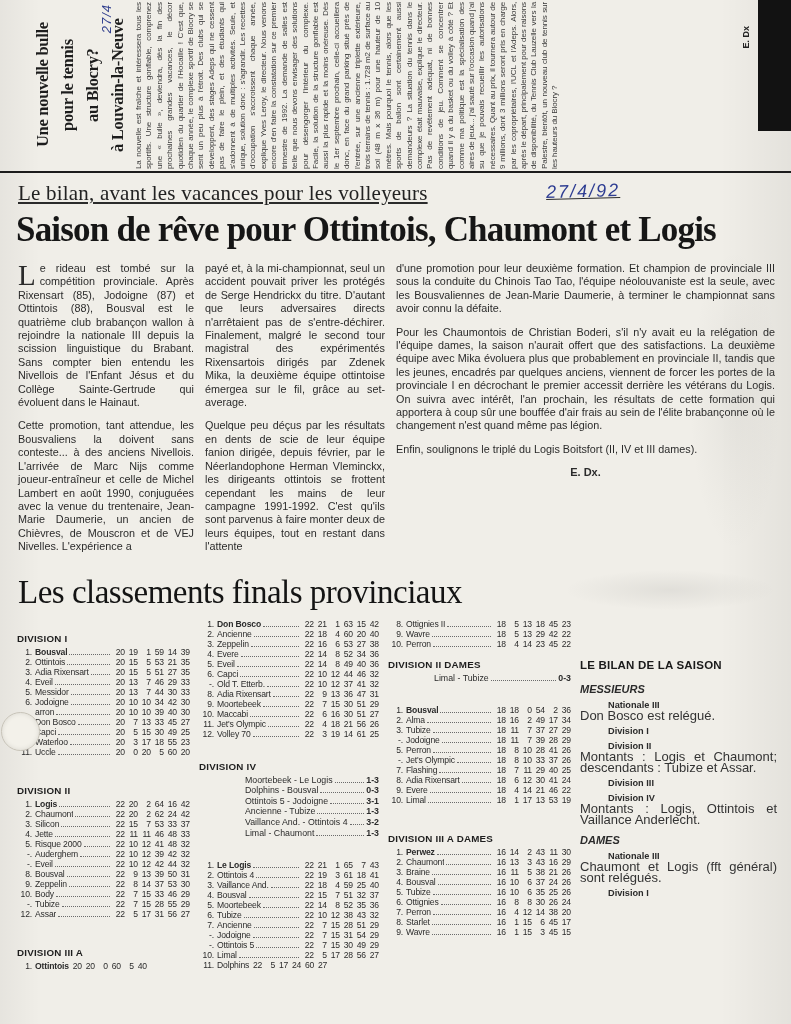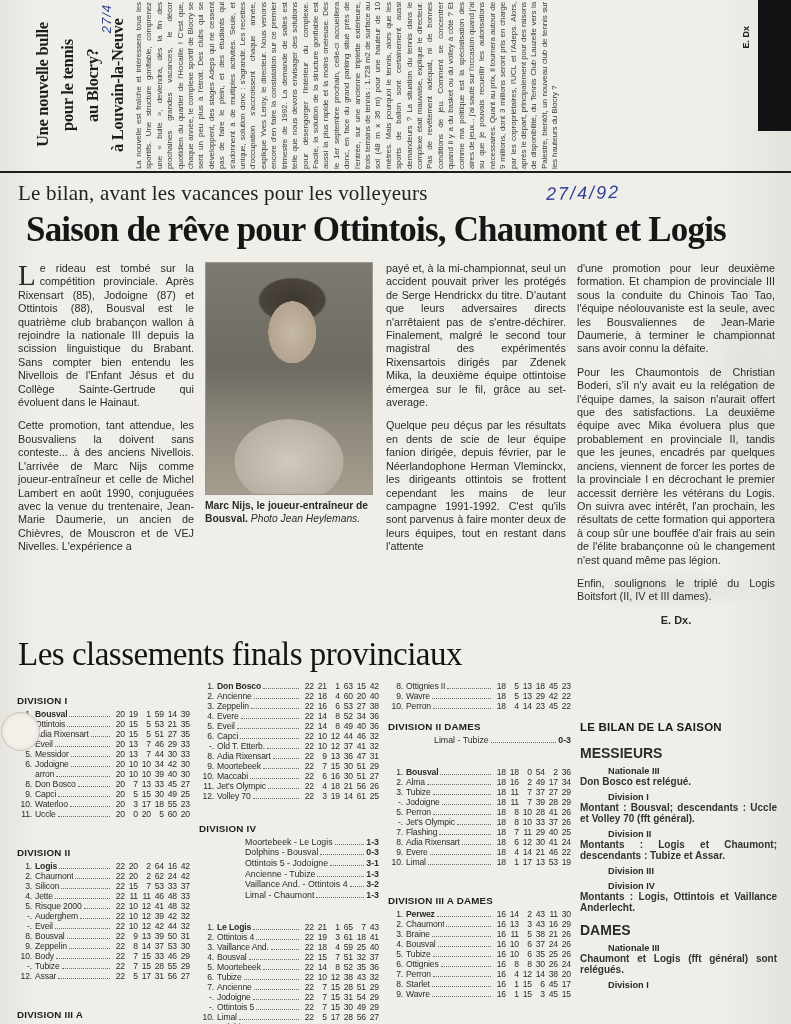--- a/index.html
+++ b/index.html
@@ -12,26 +12,26 @@
   .rot{writing-mode:vertical-rl;transform:rotate(180deg);}
   .clip-headline{position:absolute;left:30px;top:2px;height:166px;font-weight:bold;
                  font-size:16.5px;line-height:25px;letter-spacing:-.3px;color:#1d1d1d;
                  text-align:center;white-space:pre-line;}
   .clip-hand{position:absolute;left:99px;top:4px;color:#33418f;font-size:13px;font-style:italic;letter-spacing:1px;}
   .clip-body{position:absolute;left:134px;top:2px;height:167px;font-size:8px;line-height:10.4px;
              color:#3a3a3a;text-align:justify;letter-spacing:-.1px;}
   .clip-sig{position:absolute;left:741px;top:26px;font-weight:bold;font-size:9px;color:#222;}
   .black-corner{position:absolute;right:0;top:0;width:33px;height:131px;background:#121212;}
   
-  .kicker-row{display:flex;align-items:center;padding:8px 18px 0 18px;}
+  .kicker-row{display:flex;align-items:flex-start;padding:8px 18px 0 18px;text-decoration:underline;}
   .kicker{font-size:21px;letter-spacing:.2px;color:#222;}
   .hand-date{margin-left:118px;color:#2e3d92;font-size:18px;font-style:italic;letter-spacing:2px;
              transform:rotate(-1.5deg);}
   .main-headline{padding:4px 14px 0 16px;font-size:35px;font-weight:bold;letter-spacing:-.8px;
-                 color:#161616;white-space:nowrap;margin-left:10px;}
+                 color:#161616;white-space:nowrap;}
   
   .article{display:flex;gap:11px;padding:12px 16px 0 18px;}
   .article p{margin:0 0 10px 0;font-size:10.8px;line-height:13.4px;text-align:justify;}
   .acol1{width:176px;}
   .acol2{width:170px;flex:0 0 170px;}
   .acol3{width:180px;}
   .acol4{flex:1;}
   .dropcap::first-letter{float:left;font-family:"Liberation Serif",serif;font-size:29px;line-height:24px;
                          padding:1px 4px 0 0;font-weight:normal;}
   .photo{width:168px;height:233px;background:
@@ -60,23 +60,23 @@
   .leader{flex:1 1 6px;min-width:5px;border-bottom:1px dotted #6b6b6b;margin:0 2px 2px 2px;}
   .s-nums{display:flex;flex:0 0 auto;}
   .num{width:13px;text-align:right;}
   .r-row{display:flex;align-items:baseline;font-size:8.8px;line-height:10.6px;white-space:nowrap;padding-left:46px;}
   .r-score{font-weight:bold;text-align:right;}
   .gap-md{margin-top:22px;}
   .gap-lg{margin-top:28px;}
   .gap-sm{margin-top:10px;}
   
   .b-title{font-weight:bold;font-size:11.5px;letter-spacing:.2px;margin-bottom:12px;color:#1a1a1a;}
-  .b-head{font-weight:bold;font-size:14px;margin:9px 0 2px 0;}
+  .b-head{font-weight:bold;font-size:11px;margin:9px 0 2px 0;font-style:italic;}
   .b-item-h{font-weight:bold;font-size:9.2px;margin-top:5px;padding-left:28px;}
-  .b-item-t{font-size:10px;line-height:11px;text-align:justify;color:#333;font-weight:bold;}
+  .b-item-t{font-size:13px;line-height:11px;text-align:justify;color:#333;}
   
   .hole-punch{position:absolute;left:1px;top:712px;width:37px;height:37px;border-radius:50%;
               background:#f3f1ea;border:1px solid #c7c3b8;box-shadow:inset 0 0 5px rgba(0,0,0,.10);}
   .smudge1{position:absolute;left:565px;top:570px;width:210px;height:40px;
            background:radial-gradient(closest-side,rgba(90,90,90,.10),rgba(0,0,0,0));}
   .smudge2{position:absolute;left:690px;top:250px;width:90px;height:300px;
            background:radial-gradient(closest-side,rgba(90,90,90,.07),rgba(0,0,0,0));}
 </style>
 </head>
 <body>
@@ -98,29 +98,20 @@
     <span class="kicker serif">Le bilan, avant les vacances pour les volleyeurs</span>
     <span class="hand-date">27/4/92</span>
   </div>
   <div class="main-headline serif">Saison de rêve pour Ottintois, Chaumont et Logis</div>
 
   <div class="article">
     <div class="acol1">
       <p class="dropcap">Le rideau est tombé sur la compétition provinciale. Après Rixensart (85), Jodoigne (87) et Ottintois (88), Bousval est le quatrième club brabançon wallon à rejoindre la nationale III depuis la scission linguistique du Brabant. Sans compter bien entendu les Nivellois de l'Enfant Jésus et du Collège Sainte-Gertrude qui évoluent dans le Hainaut.</p>
       <p>Cette promotion, tant attendue, les Bousvaliens la doivent sans conteste... à des anciens Nivellois. L'arrivée de Marc Nijs comme joueur-entraîneur et celle de Michel Lambert en août 1990, conjuguées avec la venue du trentenaire, Jean-Marie Daumerie, un ancien de Chièvres, de Mouscron et de VEJ Nivelles. L'expérience a</p>
     </div>
-    <div class="acol2">
-      <figure>
-        <div class="photo"></div>
-        <figcaption>
-          <span class="cap-b">Marc Nijs, le joueur-entraîneur de Bousval.</span>
-          <span class="cap-i">Photo Jean Heylemans.</span>
-        </figcaption>
-      </figure>
-    </div>
     <div class="acol3">
       <p>payé et, à la mi-championnat, seul un accident pouvait priver les protégés de Serge Hendrickx du titre. D'autant que leurs adversaires directs n'arrêtaient pas de s'entre-déchirer. Finalement, malgré le second tour magistral des expérimentés Rixensartois dirigés par Zdenek Mika, la deuxième équipe ottintoise émergea sur le fil, grâce au set-average.</p>
       <p>Quelque peu déçus par les résultats en dents de scie de leur équipe fanion dirigée, depuis février, par le Néerlandophone Herman Vleminckx, les dirigeants ottintois se frottent cependant les mains de leur campagne 1991-1992. C'est qu'ils sont parvenus à faire monter deux de leurs équipes, tout en restant dans l'attente</p>
     </div>
     <div class="acol4">
       <p>d'une promotion pour leur deuxième formation. Et champion de provinciale III sous la conduite du Chinois Tao Tao, l'équipe néolouvaniste est la seule, avec les Bousvaliennes de Jean-Marie Daumerie, à terminer le championnat sans avoir connu la défaite.</p>
       <p>Pour les Chaumontois de Christian Boderi, s'il n'y avait eu la relégation de l'équipe dames, la saison n'aurait offert que des satisfactions. La deuxième équipe avec Mika évoluera plus que probablement en provinciale II, tandis que les jeunes, encadrés par quelques anciens, viennent de forcer les portes de la provinciale I en décrochant le premier accessit derrière les vétérans du Logis. On suivra avec intérêt, l'an prochain, les résultats de cette formation qui apportera à coup sûr une bouffée d'air frais au sein de l'élite brabançonne où le changement n'est quand même pas légion.</p>
       <p>Enfin, soulignons le triplé du Logis Boitsfort (II, IV et III dames).</p>
       <div class="sig">E. Dx.</div>
     </div>
@@ -1093,21 +1084,20 @@
         </div>
 
     </div>
     <div class="tcol4">
       <div class="b-title">LE BILAN DE LA SAISON</div>
       <div>
           <div class="b-head">MESSIEURS</div>
           <div class="b-item-h">Nationale III</div>
           <div class="b-item-t">Don Bosco est relégué.</div>
           <div class="b-item-h">Division I</div>
-          <div class="b-item-t">Montant : Bousval; descendants : Uccle et Volley 70 (fft général).</div>
           <div class="b-item-h">Division II</div>
           <div class="b-item-t">Montants : Logis et Chaumont; descendants : Tubize et Assar.</div>
           <div class="b-item-h">Division III</div>
           <div class="b-item-h">Division IV</div>
           <div class="b-item-t">Montants : Logis, Ottintois et Vaillance Anderlecht.</div>
           <div class="b-head">DAMES</div>
           <div class="b-item-h">Nationale III</div>
           <div class="b-item-t">Chaumont et Logis (fft général) sont relégués.</div>
           <div class="b-item-h">Division I</div>
         </div>

